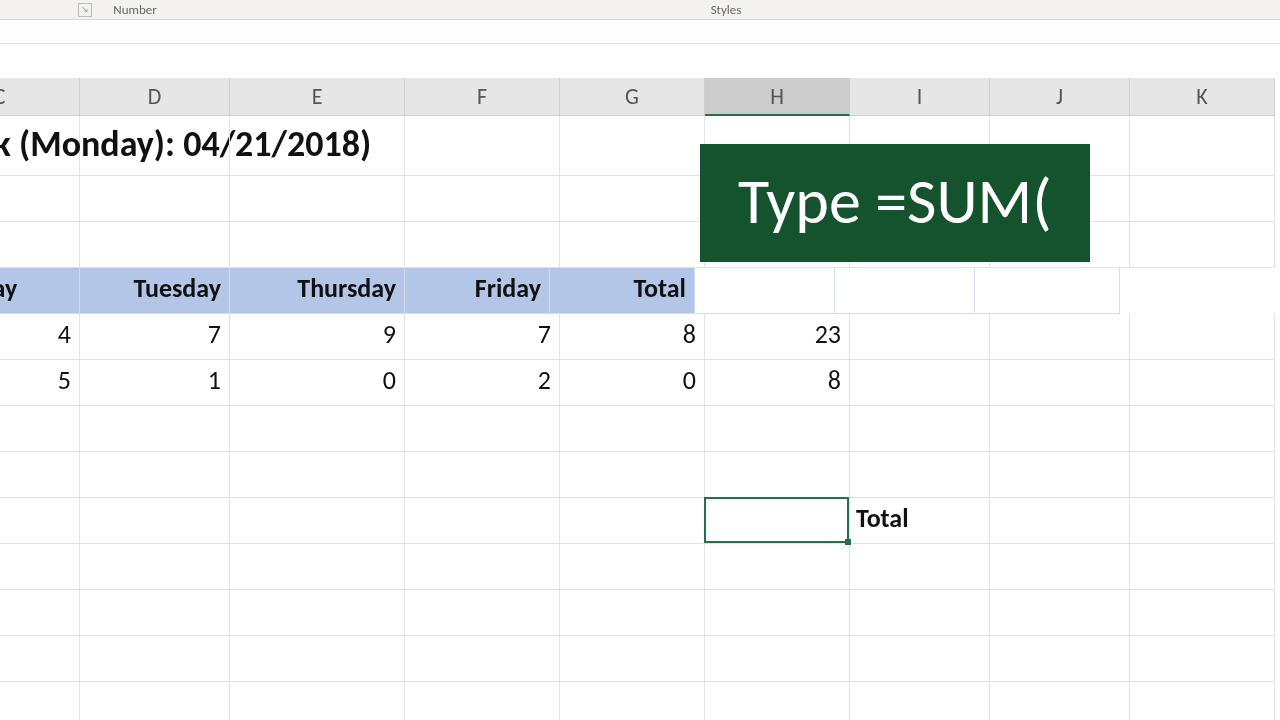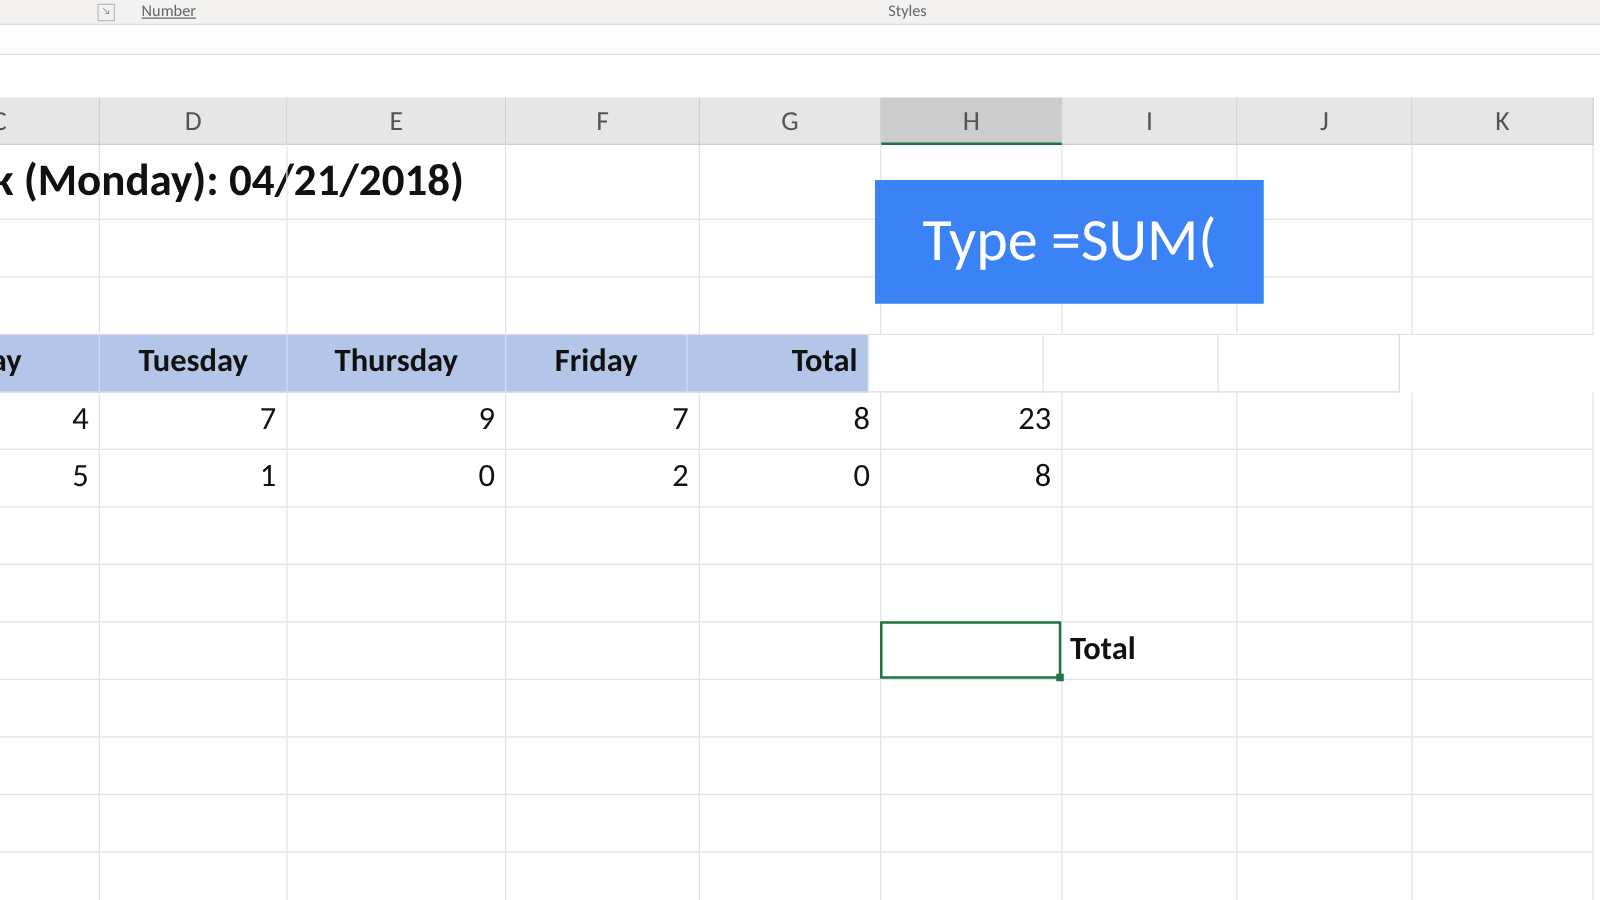--- a/index.html
+++ b/index.html
@@ -13,21 +13,21 @@
     background: #f3f2f1;
     border-bottom: 1px solid #d8d8d8;
   }
   .ribbon-group-label {
     position: absolute;
     bottom: 2px;
     font-size: 13px;
     color: #666;
     text-align: center;
   }
-  .ribbon-number { left: 95px; width: 80px; text-decoration: underline; }
+  .ribbon-number { left: 95px; width: 80px; }
   .ribbon-styles { left: 686px; width: 80px; }
   .ribbon-launcher {
     position: absolute;
     width: 14px; height: 14px;
     border: 1px solid #bcbcbc;
     background: #f3f2f1;
     bottom: 2px;
     font-size: 8px;
     color: #888;
     text-align: center;
@@ -107,21 +107,20 @@
     font-weight: 700;
     text-align: left;
     white-space: nowrap;
   }
 
   .hdr-row .cell {
     background: #b4c6e7;
     font-weight: 700;
     border-right: 1px solid #d4dcec;
     border-bottom: 1px solid #d4dcec;
-    text-align: center;
   }
 
   .blank-row .cell { height: 46px; }
 
   .total-label-cell {
     font-weight: 700;
     text-align: left;
     padding-left: 6px;
   }
 
@@ -135,23 +134,23 @@
     content: "";
     position: absolute;
     right: -4px; bottom: -4px;
     width: 6px; height: 6px;
     background: #217346;
   }
 
   
   .callout {
     position: absolute;
-    background: #3b82f6;
+    background: #14532d;
     color: #fff;
-    font-size: 48px;
+    font-size: 64px;
     font-weight: 400;
     padding: 18px 38px 22px 38px;
     white-space: nowrap;
   }
 
 </style>
 </head>
 <body>
 
 <div class="ribbon-frag">

